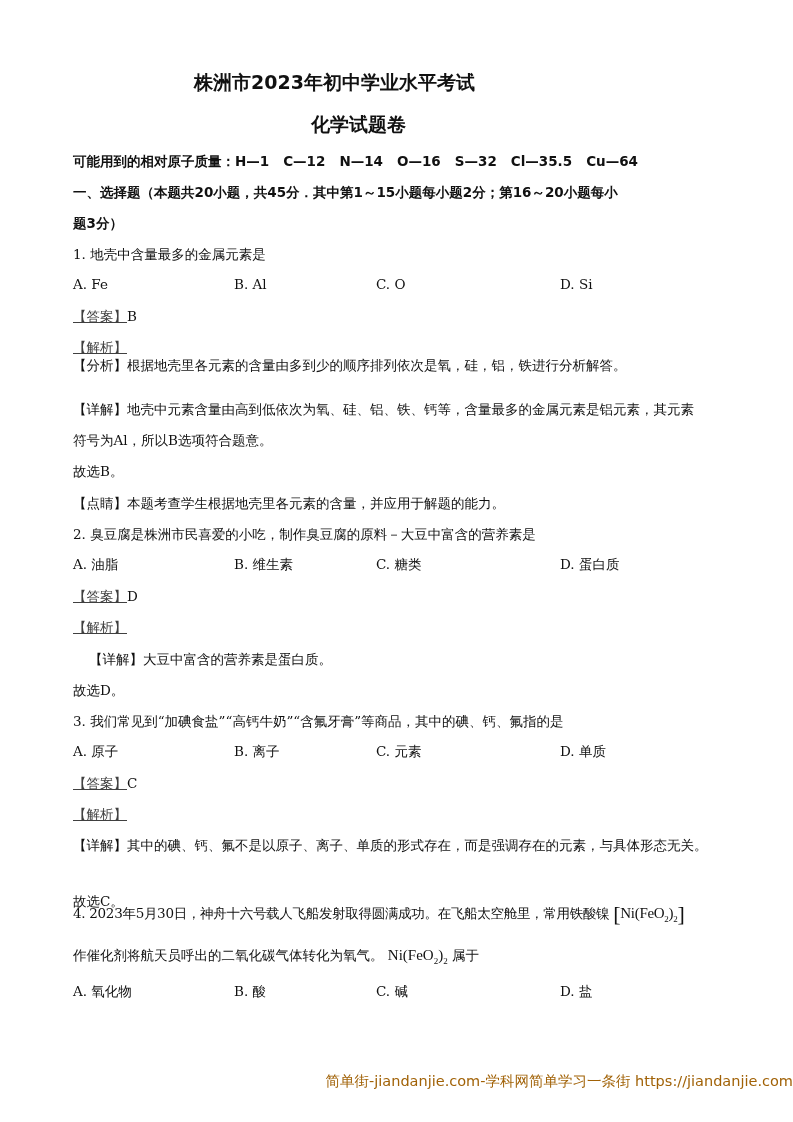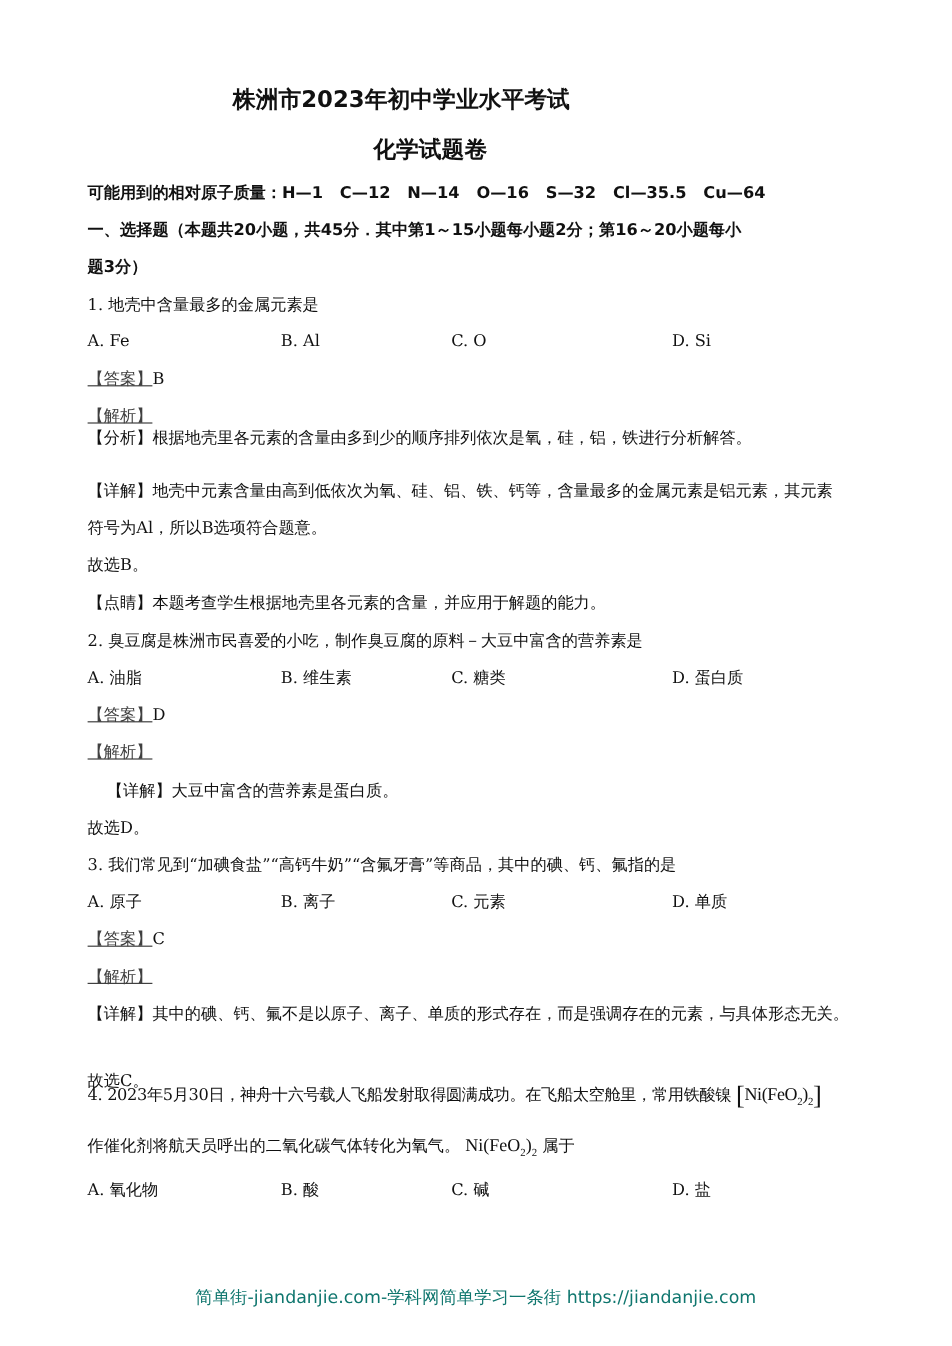--- a/index.html
+++ b/index.html
@@ -13,22 +13,22 @@
           font-family: "DejaVu Serif", "Liberation Serif", serif; }
   .bold { font-weight: bold; font-family: "DejaVu Sans", "Liberation Sans", sans-serif; font-size: 13.5px; }
   .mass span { margin-right: 14px; }
   .opt { position: absolute; font-size: 13.5px; white-space: nowrap;
          font-family: "DejaVu Serif", "Liberation Serif", serif; }
   .oa { left: 73px; } .ob { left: 234px; } .oc { left: 376px; } .od { left: 560px; }
   .blue { color: #404040; text-decoration: underline; }
   .formula { font-family: "Liberation Serif", serif; font-size: 15px; }
   .formula sub { font-size: 9px; }
   .br { font-size: 22px; font-weight: 200; vertical-align: -3px; }
-  .footer { position: absolute; top: 1072px; left: 0; width: 793px; text-align: center;
-            font-size: 14.5px; color: #0f766e; font-family: "DejaVu Sans", "Liberation Sans", sans-serif; }
+  .footer { position: absolute; top: 1072px; left: 0; width: 793px; text-align: right;
+            font-size: 14.5px; color: #a16207; font-family: "DejaVu Sans", "Liberation Sans", sans-serif; }
 </style>
 </head>
 <body>
 
 <div class="title t1">株洲市2023年初中学业水平考试</div>
 <div class="title t2">化学试题卷</div>
 
 <div class="line bold mass" style="top:152px;">
   <span style="margin-right:0">可能用到的相对原子质量：</span><span>H—1</span><span>C—12</span><span>N—14</span><span>O—16</span><span>S—32</span><span>Cl—35.5</span><span>Cu—64</span>
 </div>

